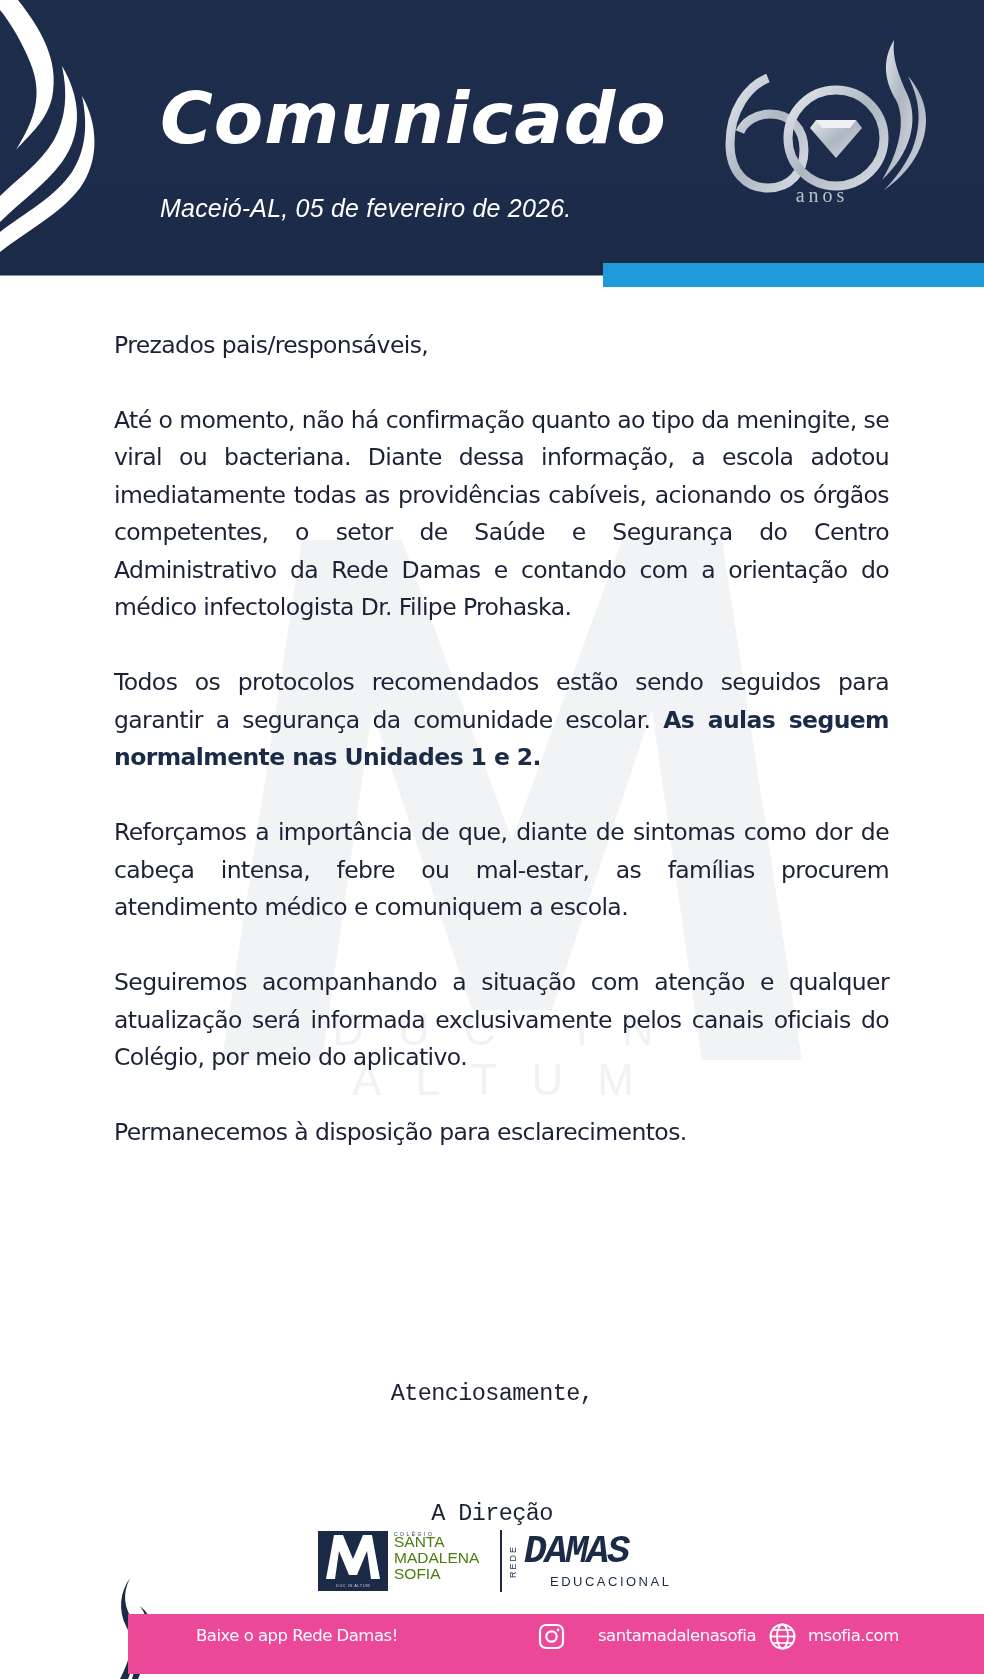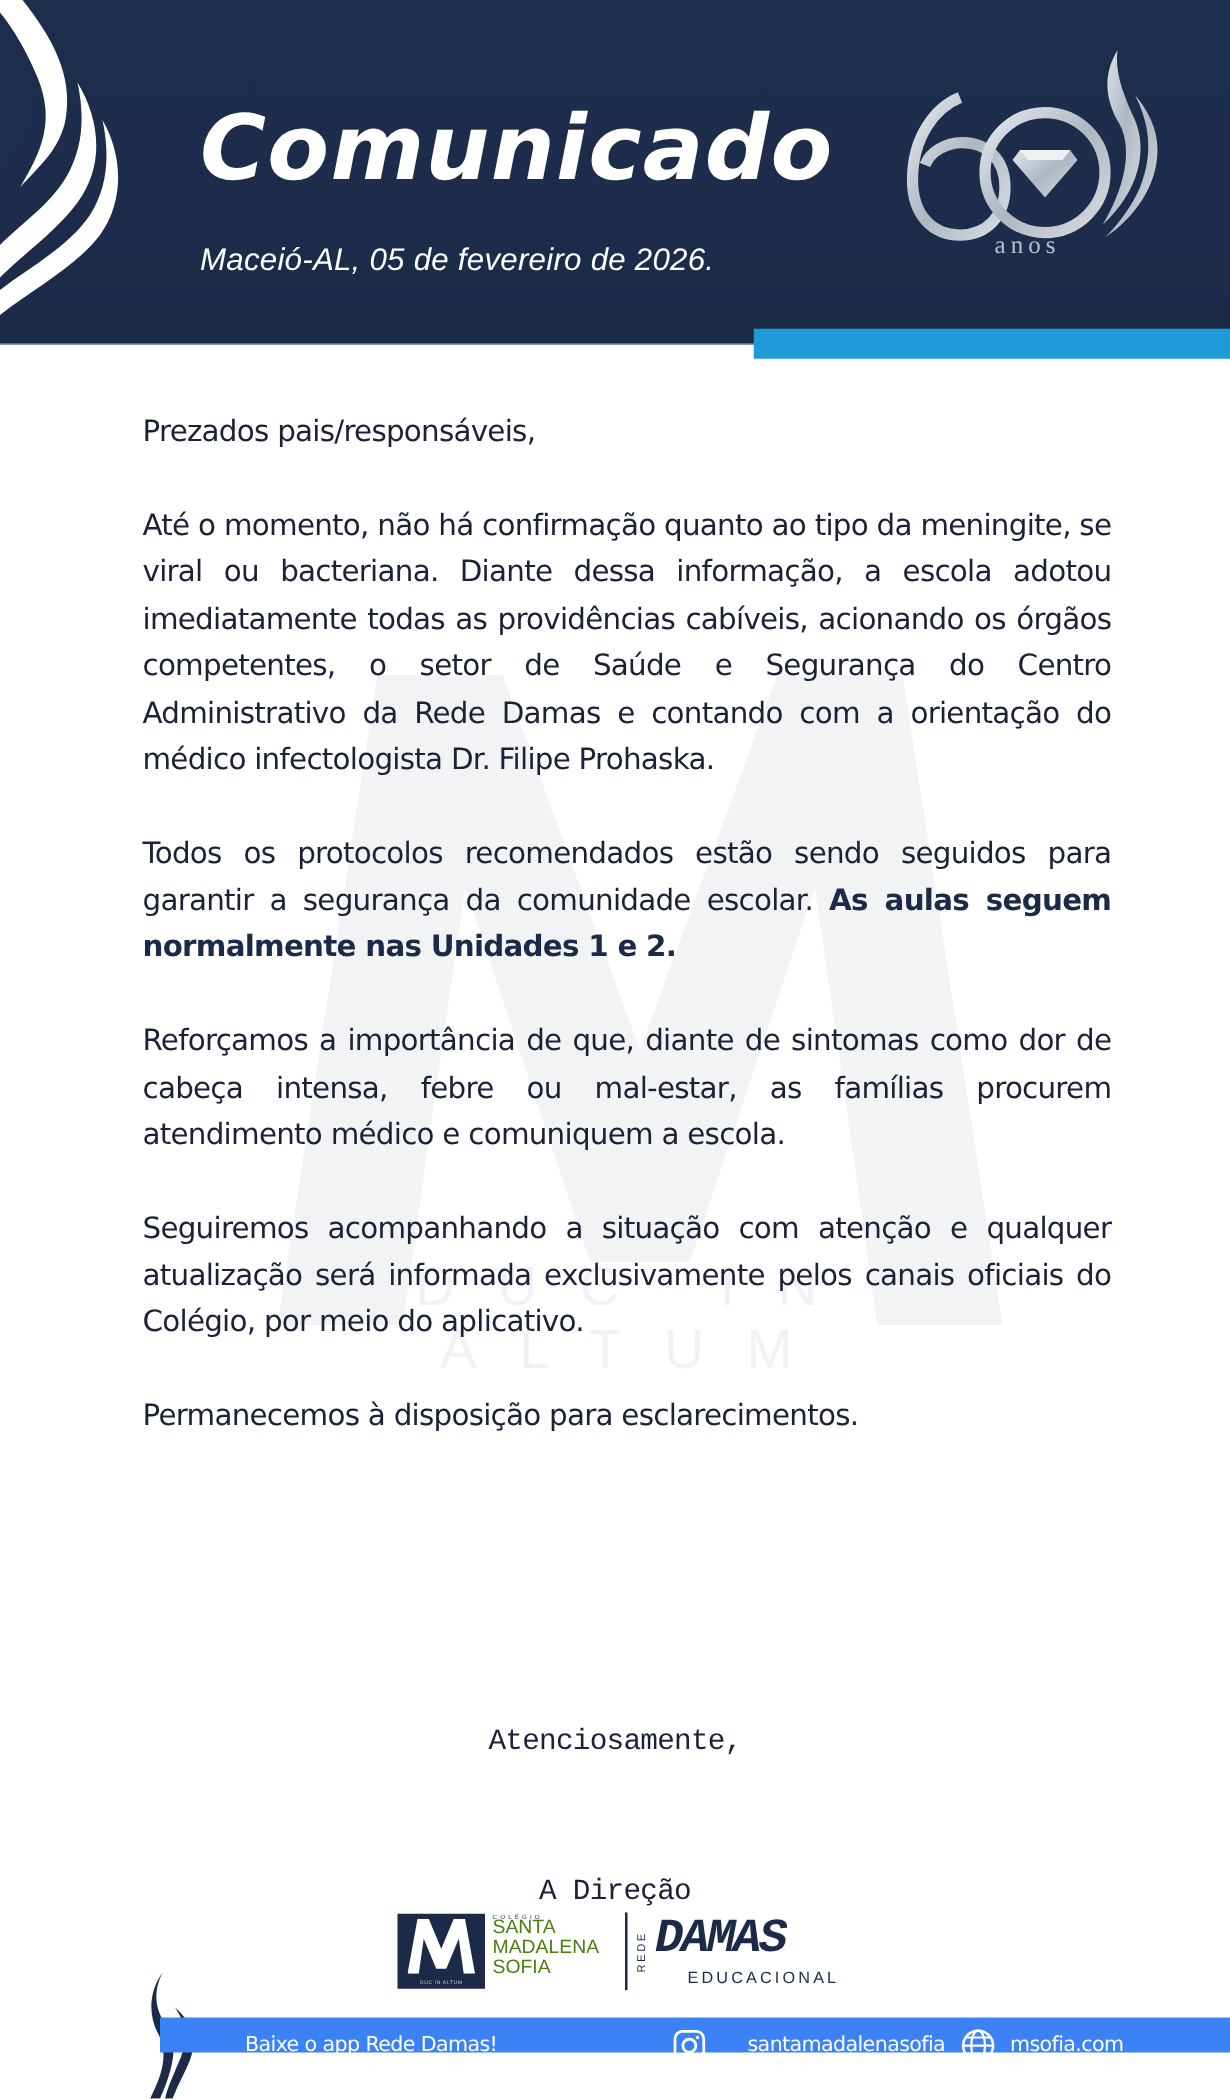--- a/index.html
+++ b/index.html
@@ -67,22 +67,22 @@
       position: absolute; left: 190px; top: 6px; width: 12px; height: 50px;
       font-size: 9px; color: #1b2a47; writing-mode: vertical-rl; transform: rotate(180deg);
       letter-spacing: 2px; text-align: center;
     }
     .damas { position: absolute; left: 206px; top: 0; font-family: Liberation Mono, monospace; font-weight: bold; font-style: italic; font-size: 38px; color: #1b2a47; letter-spacing: -2px; line-height: 44px; }
     .educ { position: absolute; left: 232px; top: 44px; font-size: 13px; letter-spacing: 2.5px; color: #1b2a47; }
 
     
     .footer-swoosh { position: absolute; left: 118px; top: 1578px; width: 50px; height: 101px; }
     .footer-bar {
-      position: absolute; left: 128px; top: 1614px; width: 856px; height: 28px;
-      background: #3b82f6;
+      position: absolute; left: 128px; top: 1614px; width: 856px; height: 60px;
+      background: #ec4899;
     }
     .footer-app { position: absolute; left: 68px; top: 12px; font-size: 16.5px; color: #ffffff; font-family: "DejaVu Sans", sans-serif; letter-spacing: -0.5px; }
     .footer-insta-icon { position: absolute; left: 410px; top: 9px; width: 27px; height: 27px; }
     .footer-insta { position: absolute; left: 450px; top: 12px; font-size: 16.5px; color: #ffffff; font-family: "DejaVu Sans", sans-serif; letter-spacing: -0.5px; margin-left: 20px; }
     .footer-web-icon { position: absolute; left: 640px; top: 8px; width: 29px; height: 29px; }
     .footer-web { position: absolute; left: 680px; top: 12px; font-size: 16.5px; color: #ffffff; font-family: "DejaVu Sans", sans-serif; letter-spacing: -0.5px; }
   </style>
 </head>
 <body>
 

